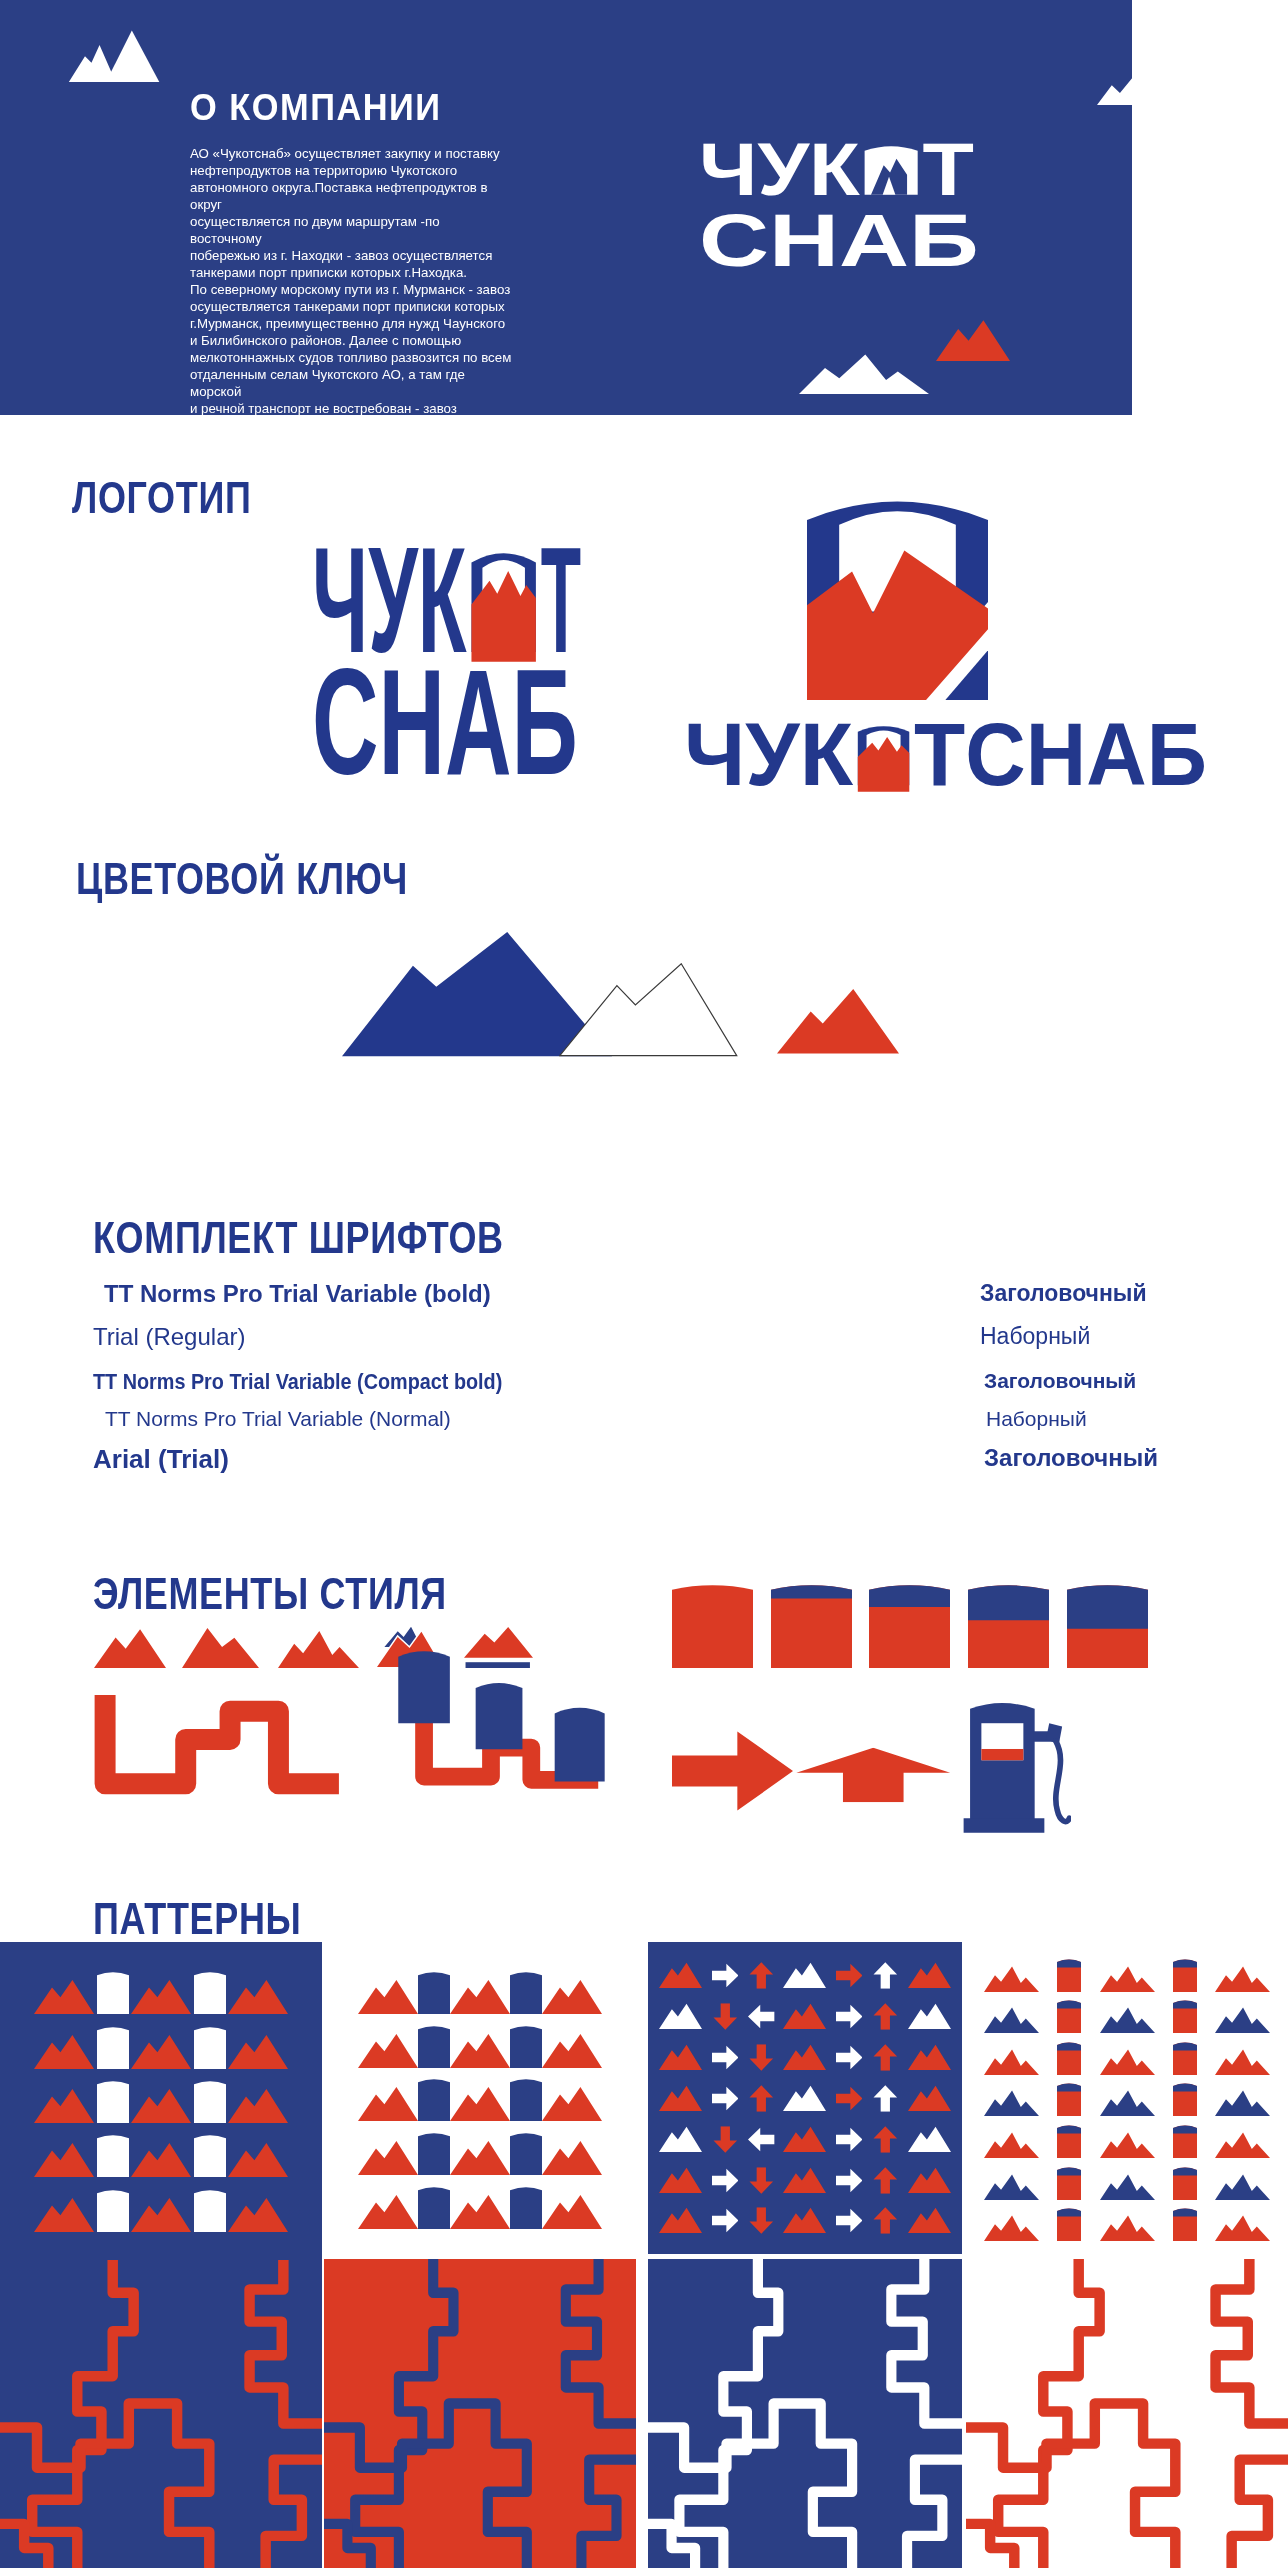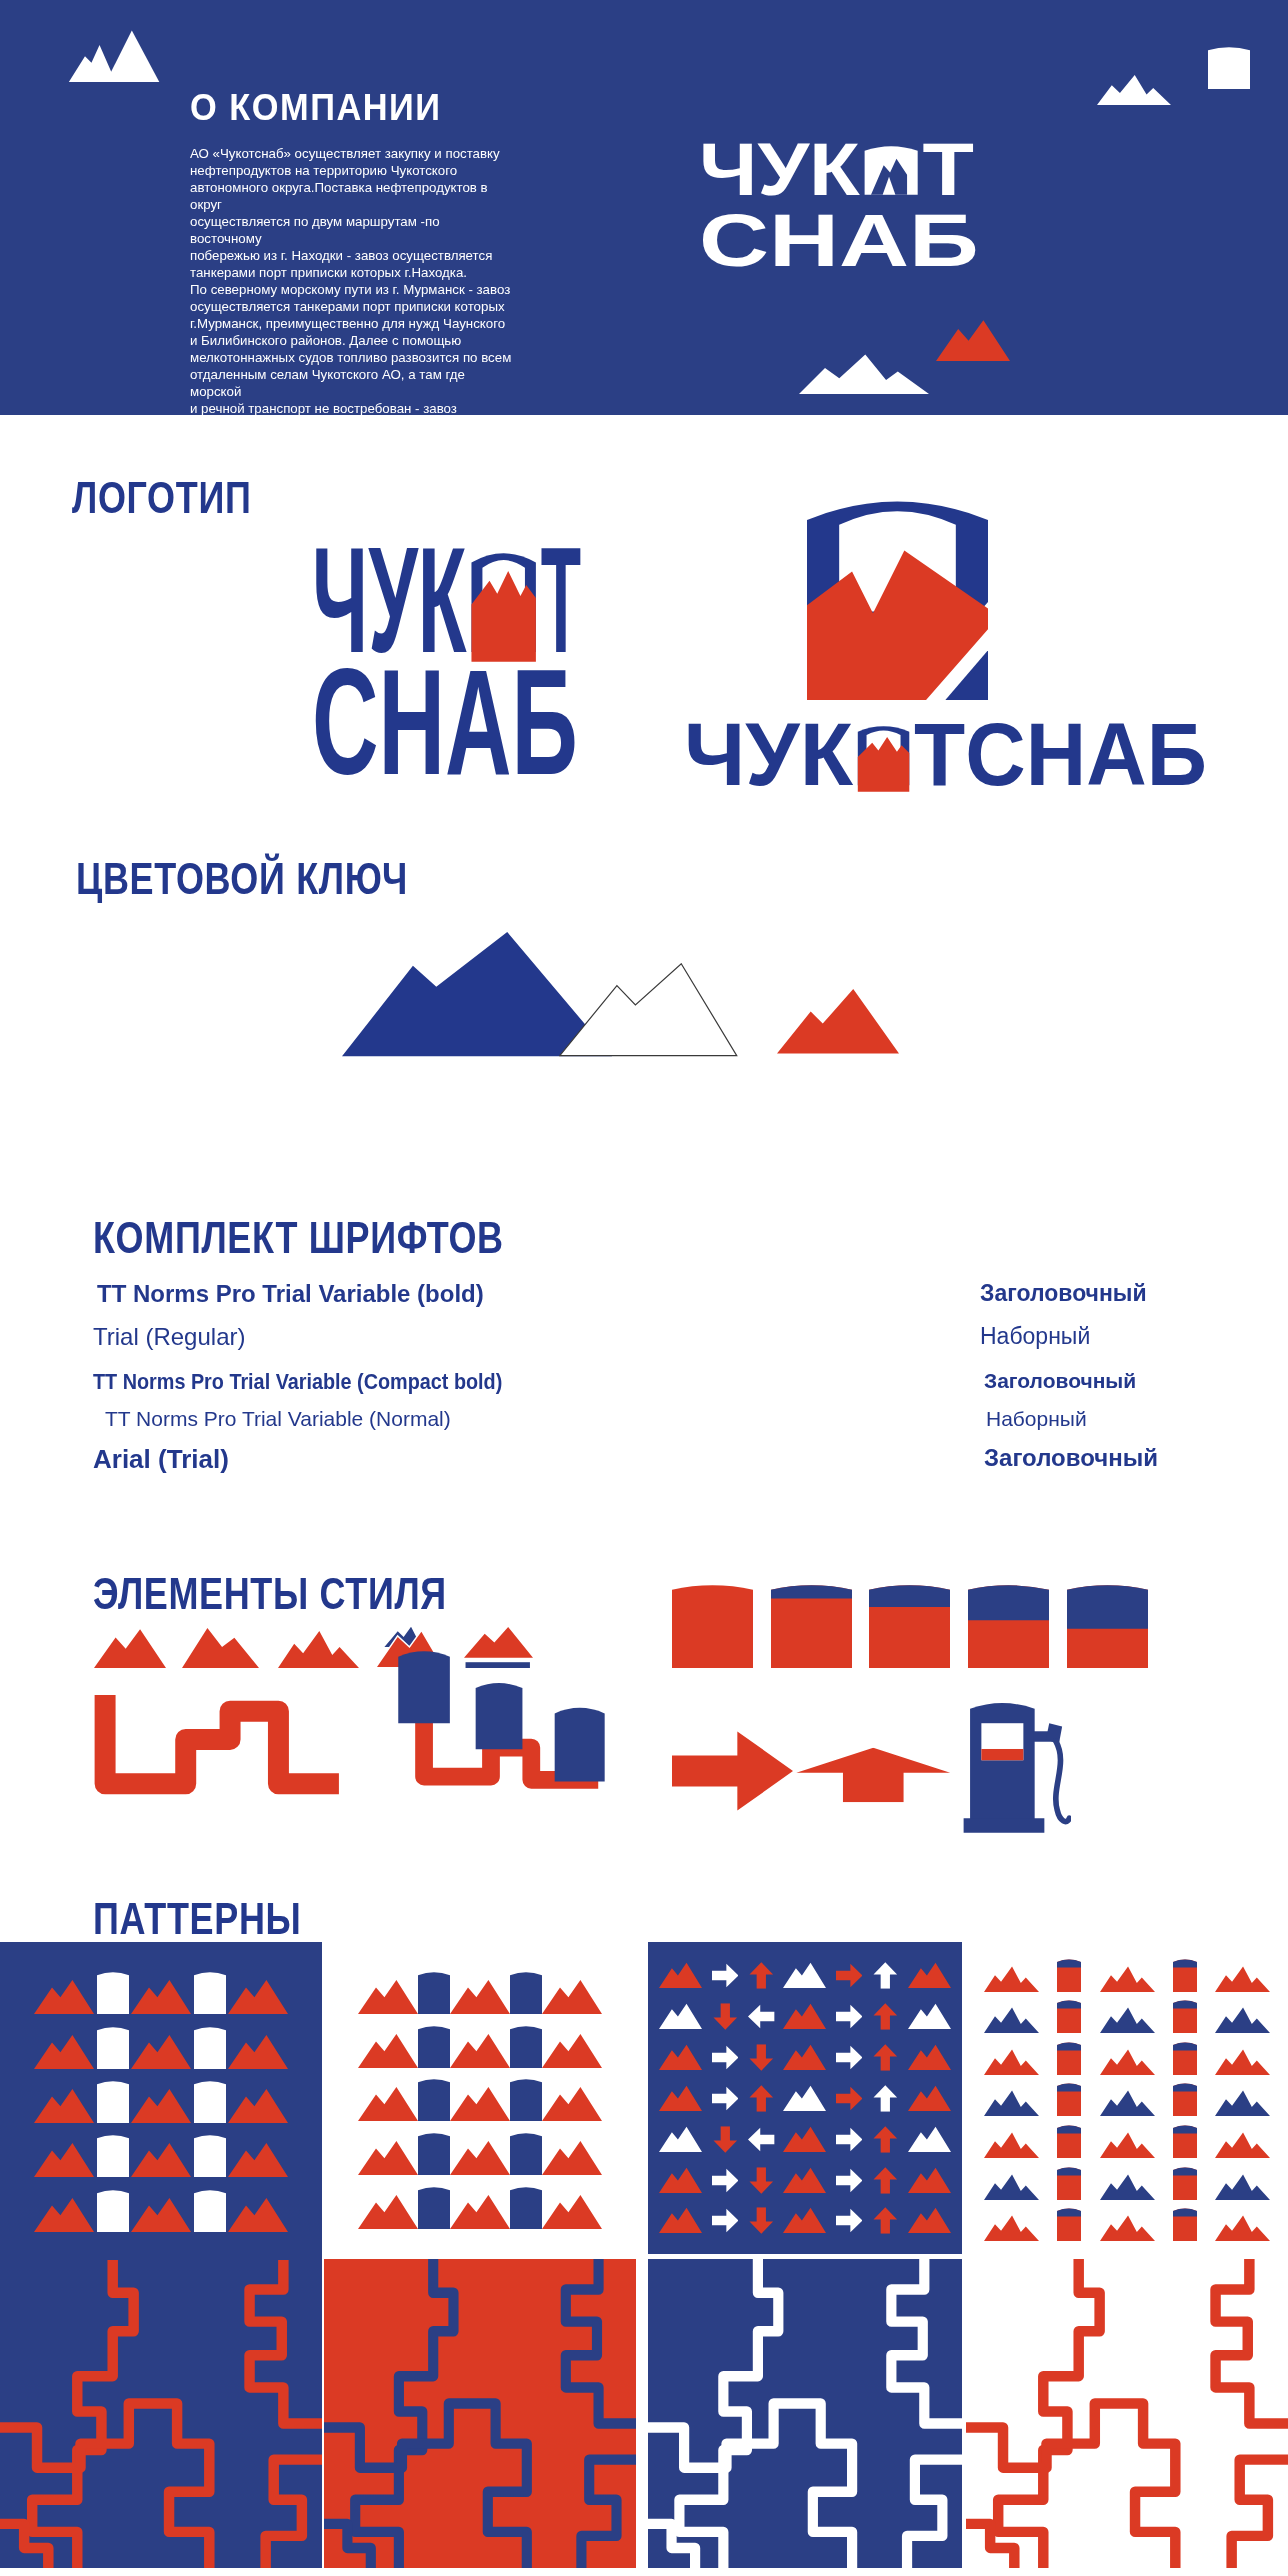--- a/index.html
+++ b/index.html
@@ -1,20 +1,20 @@
 <!DOCTYPE html>
 <html style="font-size:13px"><head>
 <meta charset="utf-8">
 <style>
   html,body{margin:0;padding:0;background:#ffffff}
   .page{position:relative;width:1288px;height:2576px;background:#ffffff;overflow:hidden;
         font-family:"Liberation Sans","DejaVu Sans",sans-serif;}
   .abs{position:absolute}
   
-  .header{position:absolute;left:0;top:0;width:1288px;height:415px;background:#2B3F85}
+  .header{position:absolute;left:0;top:0;width:1132px;height:415px;background:#2B3F85}
   .header-title{position:absolute;left:190px;top:87px;color:#ffffff;font-weight:bold;
                 font-size:37px;letter-spacing:1.6px;transform:scaleX(.93);transform-origin:0 0;white-space:nowrap}
   .header-body{position:absolute;left:190px;top:145px;width:322px;color:#ffffff;
                font-size:13.3px;line-height:17px;white-space:pre-line}
   
   .sec-h{position:absolute;color:#23388C;font-weight:bold;font-size:45px;letter-spacing:0.8px;
          transform:scaleX(.8);transform-origin:0 0;white-space:nowrap}
   
   .ck-rows{position:absolute;width:242px}
   .ck-row{font-size:16px;line-height:34px;color:#3a3a3a;white-space:pre}
@@ -111,21 +111,21 @@
       </svg></span>
   <span class="abs" id="swatch-white" style="left:559px;top:963px;width:189px;height:95px"><svg viewBox="0 0 235 118" width="100%" height="100%" preserveAspectRatio="none">
         <polygon points="1,115 72,28 95,52 152,1 221,115" fill="#FFFFFF" stroke="#3a3a3a" stroke-width="1.5"></polygon>
       </svg></span>
   <span class="abs" id="swatch-red" style="left:777px;top:989px;width:122px;height:66px"><svg viewBox="0 0 152 82" width="100%" height="100%" preserveAspectRatio="none">
         <polygon points="0,80 42,28 57,43 95,0 152,80" fill="#DB3A24"></polygon>
       </svg></span>
 
   <div class="sec-h" style="left:93px;top:1212px">КОМПЛЕКТ ШРИФТОВ</div>
   <div id="font-rows">
-      <div class="font-name" style="left:97px;top:1280px;font-size:24px;font-weight:bold;">TT Norms Pro Trial Variable (bold)</div>
+      <div class="font-name" style="left:104px;top:1280px;font-size:24px;font-weight:bold;">TT Norms Pro Trial Variable (bold)</div>
       <div class="font-tag" style="left:980px;top:1280px;font-size:23px;font-weight:bold;">Заголовочный</div>
       <div class="font-name" style="left:93px;top:1323px;font-size:24px;font-weight:normal;">Trial (Regular)</div>
       <div class="font-tag" style="left:980px;top:1323px;font-size:23px;font-weight:normal;">Наборный</div>
       <div class="font-name" style="left:93px;top:1369px;font-size:22px;font-weight:bold;transform:scaleX(.9);">TT Norms Pro Trial Variable (Compact bold)</div>
       <div class="font-tag" style="left:984px;top:1369px;font-size:21px;font-weight:bold;">Заголовочный</div>
       <div class="font-name" style="left:93px;top:1407px;font-size:21px;font-weight:normal;margin-left:12px;">TT Norms Pro Trial Variable (Normal)</div>
       <div class="font-tag" style="left:986px;top:1407px;font-size:21px;font-weight:normal;">Наборный</div>
       <div class="font-name" style="left:93px;top:1444px;font-size:26px;font-weight:bold;">Arial (Trial)</div>
       <div class="font-tag" style="left:984px;top:1444px;font-size:24px;font-weight:bold;">Заголовочный</div>
     </div>

